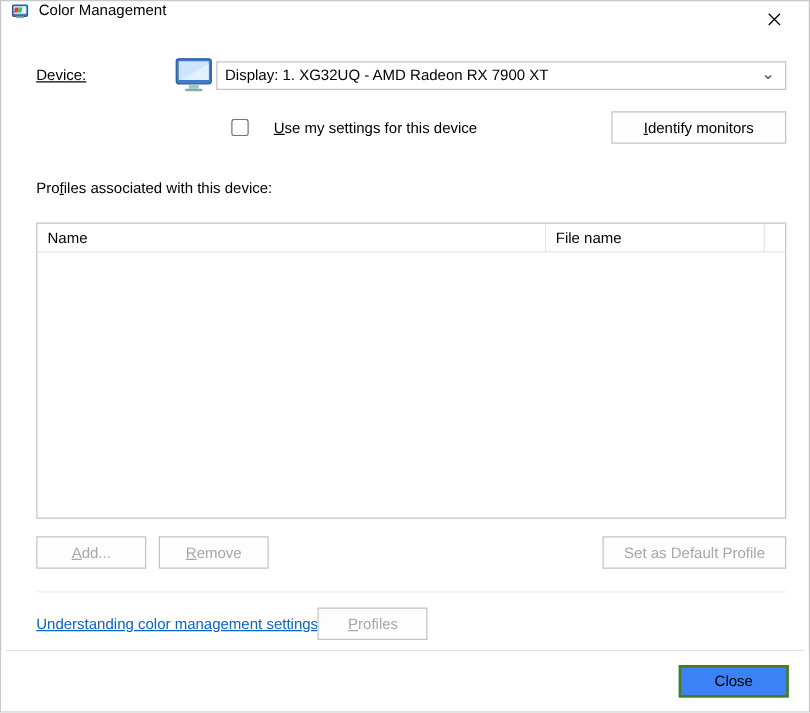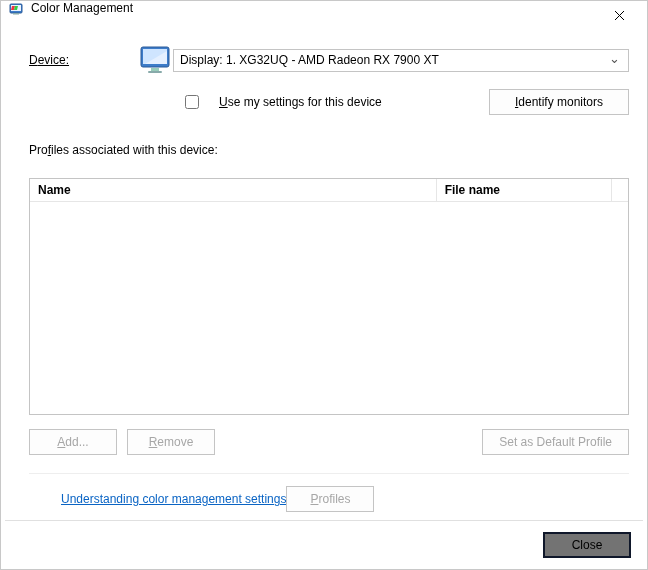--- a/index.html
+++ b/index.html
@@ -89,29 +89,28 @@
     padding: 0 16px;
     border: 1px solid #c4c4c4;
     background: #fdfdfd;
     font-size: 12px;
     display: inline-flex; align-items: center; justify-content: center;
     cursor: pointer;
     color: #000;
   }
   .btn.wide { min-width: 140px; }
   .btn.disabled { color: #a7a7a7; cursor: default; }
-  .btn.primary { border: 2px solid #0f172a; background:#737373; }
+  .btn.primary { border: 2px solid #4d7c0f; background:#3b82f6; }
   .section-label { margin-top: 28px; margin-bottom: 21px; }
   .list {
     flex: 1;
     border: 1px solid #c4c4c4;
     background: #fff;
     display: flex; flex-direction: column;
     min-height: 180px;
-    font-weight: bold;
   }
   .list-header {
     display: flex;
     border-bottom: 0;
     font-size: 12px;
   }
   .list-header .col {
     padding: 4px 8px;
     border-right: 1px solid #e6e6e6;
     border-bottom: 1px solid #e6e6e6;
@@ -120,21 +119,21 @@
   .list-header .col.file { flex: 1; }
   .list-header .col.tail { flex: 0 0 10px; border-right: none; }
   .list-body { flex: 1; }
   .btn-row {
     display: flex; gap: 10px;
     margin-top: 14px;
     align-items: center;
   }
   .btn-row .spacer { flex: 1; }
   .hr { border-top: 1px solid #eee; margin: 18px 0 8px 0; }
-  .link-row { display: flex; align-items: center; margin-top: 4px; margin-left: 32px; }
+  .link-row { display: flex; align-items: center; margin-top: 4px; }
   .link { color: #0a64c4; text-decoration: underline; cursor: pointer; }
   .footer-sep { border-top: 1px solid #e0e0e0; margin: 0 4px; }
   .footer {
     height: 48px;
     display: flex; align-items: center; justify-content: flex-end;
     padding: 0 16px;
     background: #fff;
   }
   .u { text-decoration: underline; text-decoration-skip-ink: none; }
 </style>

